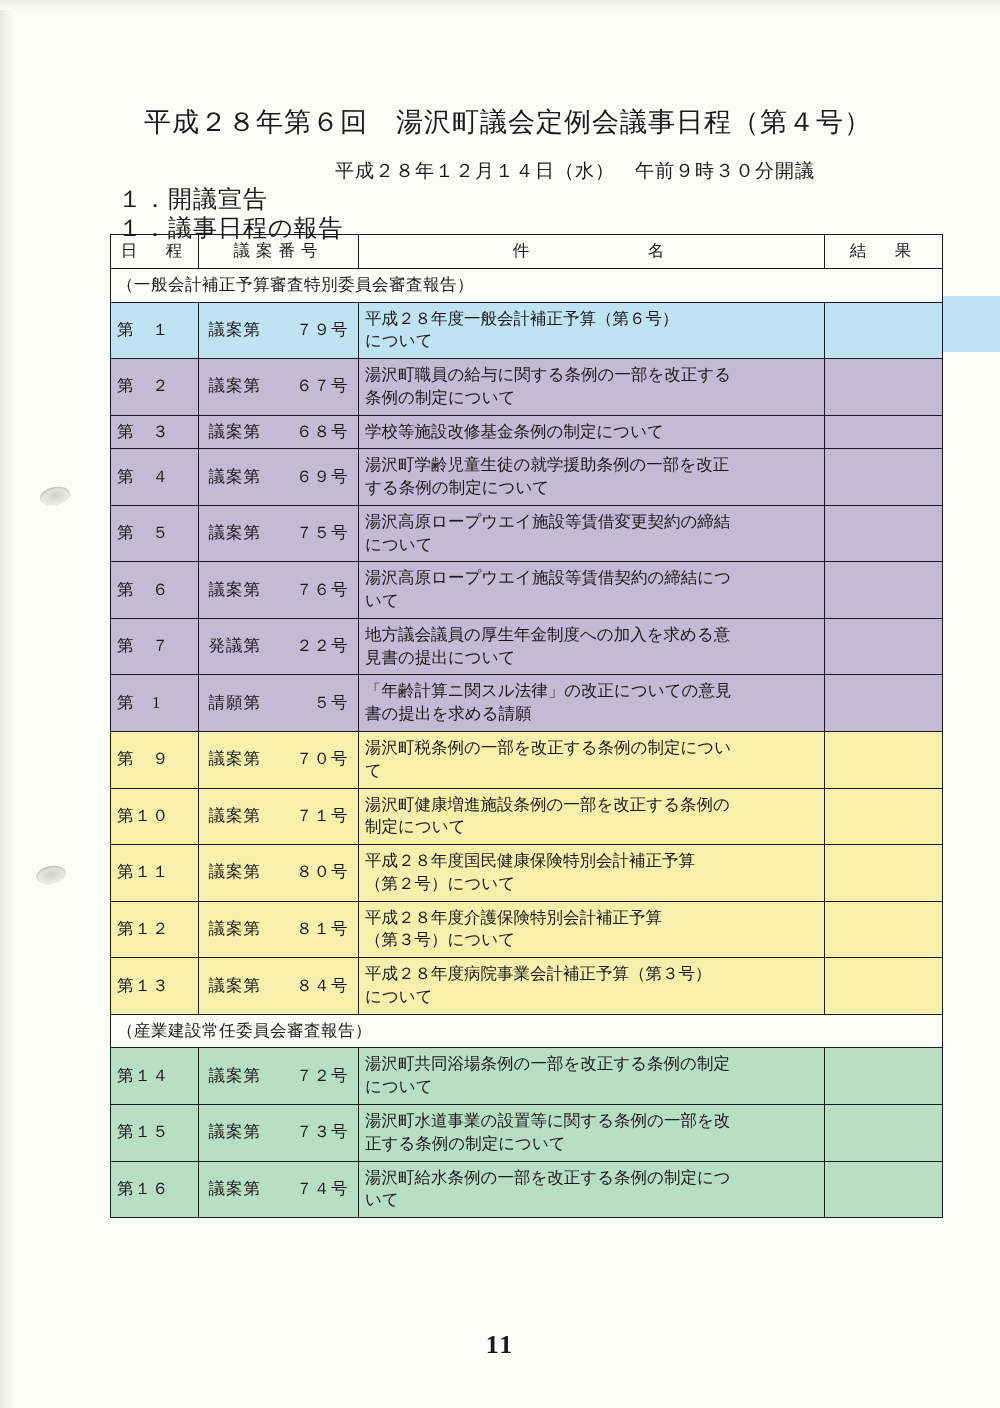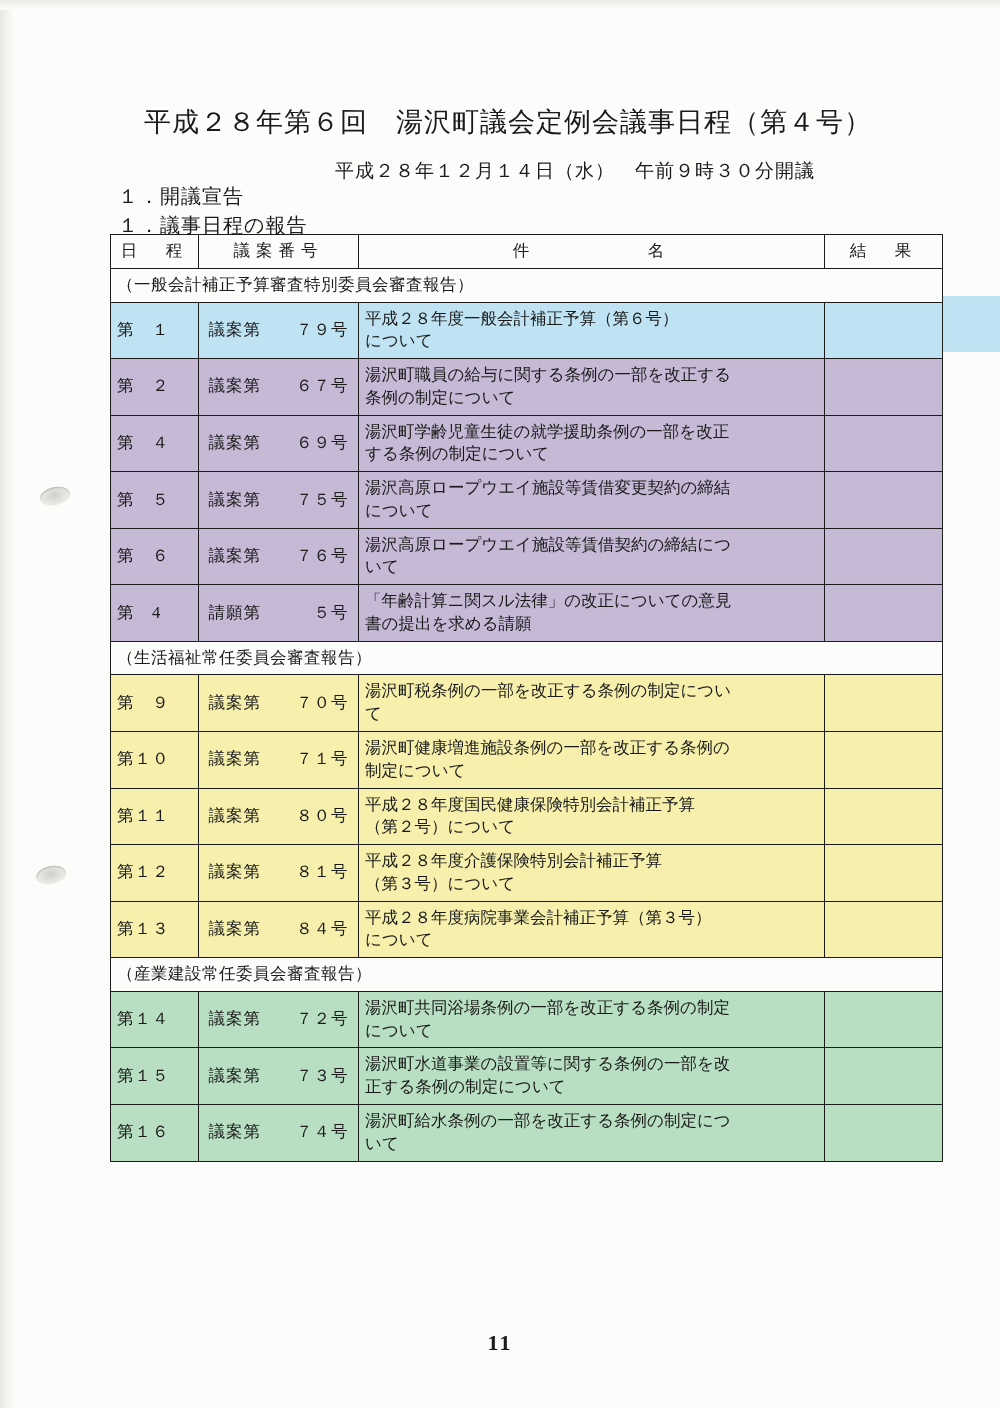--- a/index.html
+++ b/index.html
@@ -37,21 +37,21 @@
     text-align:center;
     font-size:27px;letter-spacing:1px;
   }
   .subtitle{
     position:absolute;top:158px;left:0;width:100%;
     text-align:center;
     font-size:19px;letter-spacing:1px;
     padding-left:150px;box-sizing:border-box;
   }
   .agenda-line{
-    position:absolute;left:118px;font-size:20px;letter-spacing:1px;
+    position:absolute;left:118px;font-size:24px;letter-spacing:1px;
   }
   .agenda-line.l1{top:183px;}
   .agenda-line.l2{top:212px;text-align:right;}
 
   table.doc{
     position:absolute;left:110px;top:234px;
     width:832px;
     border-collapse:collapse;
     table-layout:fixed;
   }
@@ -87,21 +87,21 @@
   .band-white td{background:transparent;}
 
   
   .bleed{
     position:absolute;left:942px;top:296px;width:58px;height:56px;
     background:#bfe3f2;
   }
 
   .pagenum{
     position:absolute;top:1330px;left:0;width:100%;
-    text-align:center;font-size:22px;font-weight:bold;letter-spacing:2px;
+    text-align:center;font-size:26px;font-weight:bold;letter-spacing:2px;
   }
 </style>
 </head>
 <body>
 
 <div class="page">
   <div class="scan-edge-left"></div>
   <div class="scan-edge-top"></div>
   <div class="punch p1"></div>
   <div class="punch p2"></div>
@@ -137,45 +137,54 @@
           <td class="name">平成２８年度一般会計補正予算（第６号）<br>について</td>
           <td class="result"></td>
         </tr>
         <tr class="band-purple">
           <td class="num">第　２</td>
           <td class="gian">議案第　　６７号</td>
           <td class="name">湯沢町職員の給与に関する条例の一部を改正する<br>条例の制定について</td>
           <td class="result"></td>
         </tr>
         <tr class="band-purple">
+          <td class="num">第　３</td>
+          <td class="gian">議案第　　６８号</td>
+          <td class="name">学校等施設改修基金条例の制定について</td>
+          <td class="result"></td>
+        </tr>
+        <tr class="band-purple">
           <td class="num">第　４</td>
           <td class="gian">議案第　　６９号</td>
           <td class="name">湯沢町学齢児童生徒の就学援助条例の一部を改正<br>する条例の制定について</td>
           <td class="result"></td>
         </tr>
         <tr class="band-purple">
           <td class="num">第　５</td>
           <td class="gian">議案第　　７５号</td>
           <td class="name">湯沢高原ロープウエイ施設等賃借変更契約の締結<br>について</td>
           <td class="result"></td>
         </tr>
         <tr class="band-purple">
           <td class="num">第　６</td>
           <td class="gian">議案第　　７６号</td>
           <td class="name">湯沢高原ロープウエイ施設等賃借契約の締結につ<br>いて</td>
           <td class="result"></td>
         </tr>
         <tr class="band-purple">
-          <td class="num">第　4</td>
+          <td class="num">第　７</td>
+          <td class="gian">発議第　　２２号</td>
+          <td class="name">地方議会議員の厚生年金制度への加入を求める意<br>見書の提出について</td>
+          <td class="result"></td>
+        </tr>
+        <tr class="band-purple">
+          <td class="num">第　1</td>
           <td class="gian">請願第　　　５号</td>
           <td class="name">「年齢計算ニ関スル法律」の改正についての意見<br>書の提出を求める請願</td>
           <td class="result"></td>
-        </tr>
-        <tr class="band-white sect">
-          <td colspan="4">（生活福祉常任委員会審査報告）</td>
         </tr>
         <tr class="band-yellow">
           <td class="num">第　９</td>
           <td class="gian">議案第　　７０号</td>
           <td class="name">湯沢町税条例の一部を改正する条例の制定につい<br>て</td>
           <td class="result"></td>
         </tr>
         <tr class="band-yellow">
           <td class="num">第１０</td>
           <td class="gian">議案第　　７１号</td>

